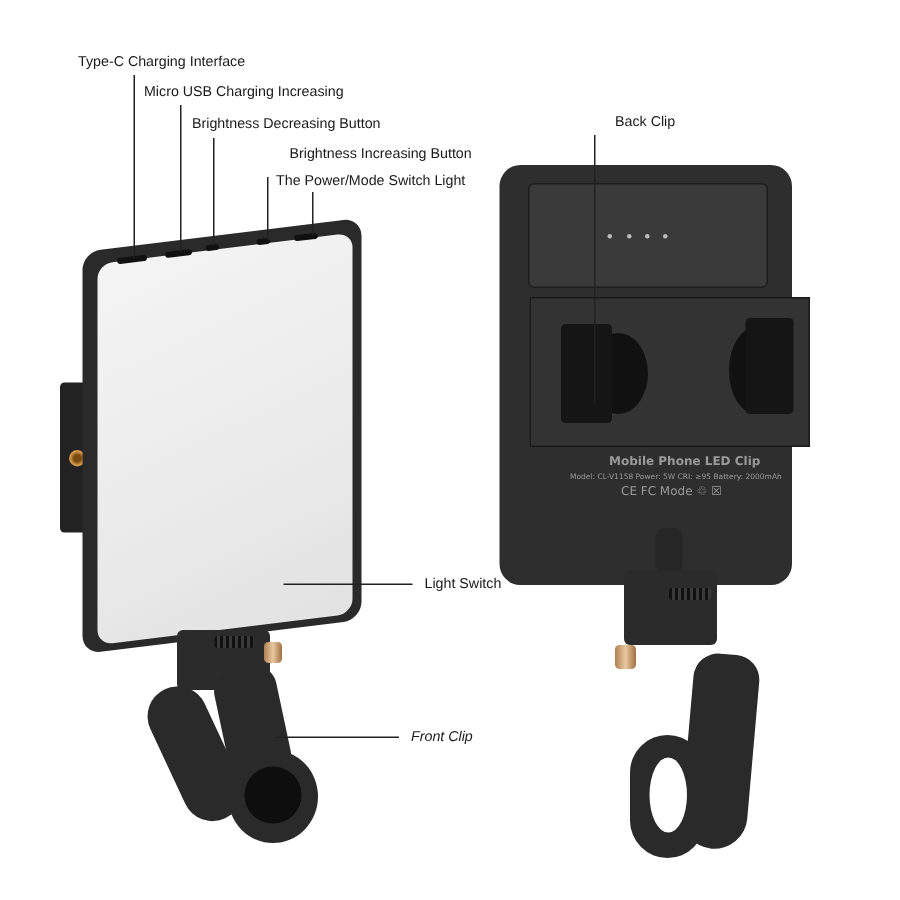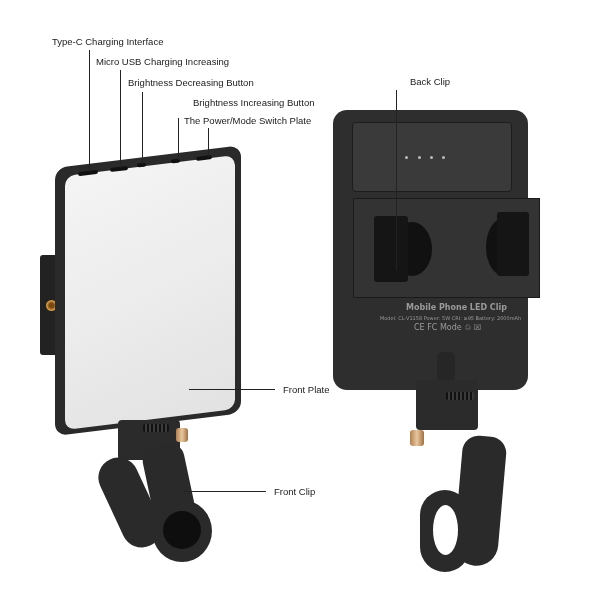--- a/index.html
+++ b/index.html
@@ -54,28 +54,28 @@
 
 <div class="label" style="left:96px;top:56px;">Micro USB Charging Increasing</div>
 <div class="vline" style="left:120px;top:70px;height:98px;"></div>
 
 <div class="label" style="left:128px;top:77px;">Brightness Decreasing Button</div>
 <div class="vline" style="left:142px;top:92px;height:72px;"></div>
 
 <div class="label" style="left:161px;top:97px;padding-left:32px;">Brightness Increasing Button</div>
 <div class="vline" style="left:178px;top:118px;height:42px;"></div>
 
-<div class="label" style="left:184px;top:115px;">The Power/Mode Switch Plate</div>
+<div class="label" style="left:184px;top:115px;">The Power/Mode Switch Light</div>
 <div class="vline" style="left:208px;top:128px;height:29px;"></div>
 
 <div class="hline" style="left:189px;top:389px;width:86px;"></div>
-<div class="label" style="left:283px;top:384px;">Front Plate</div>
+<div class="label" style="left:283px;top:384px;">Light Switch</div>
 
 <div class="hline" style="left:183px;top:491px;width:83px;"></div>
-<div class="label" style="left:274px;top:486px;">Front Clip</div>
+<div class="label" style="left:274px;top:486px;font-style:italic;">Front Clip</div>
 
 <div class="abs back-body"></div>
 <div class="abs back-top">
   <div class="led-dot" style="left:52px;top:33px;"></div>
   <div class="led-dot" style="left:65px;top:33px;"></div>
   <div class="led-dot" style="left:77px;top:33px;"></div>
   <div class="led-dot" style="left:89px;top:33px;"></div>
 </div>
 
 <div class="abs back-clip"></div>

